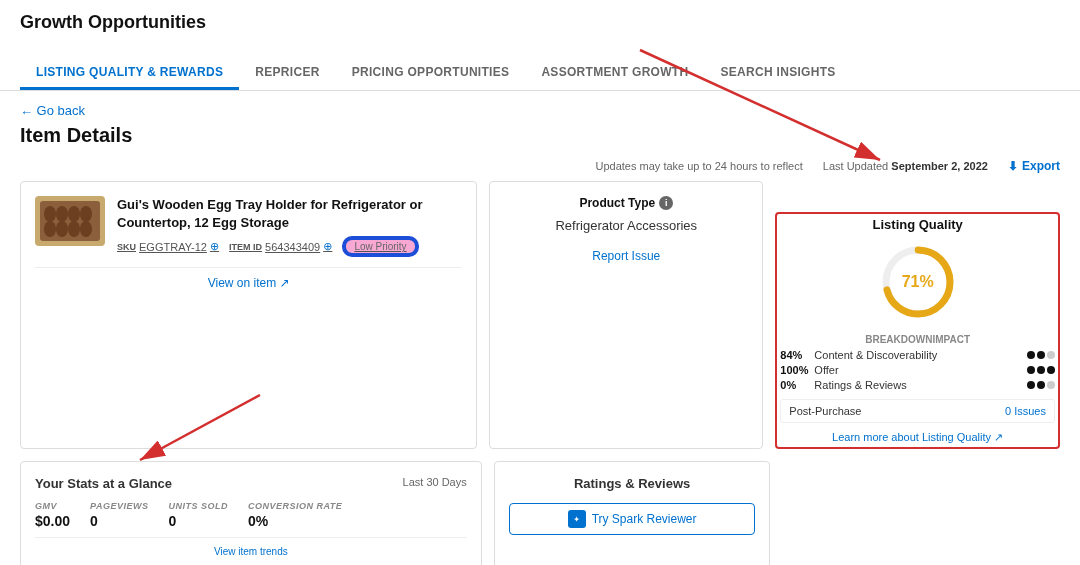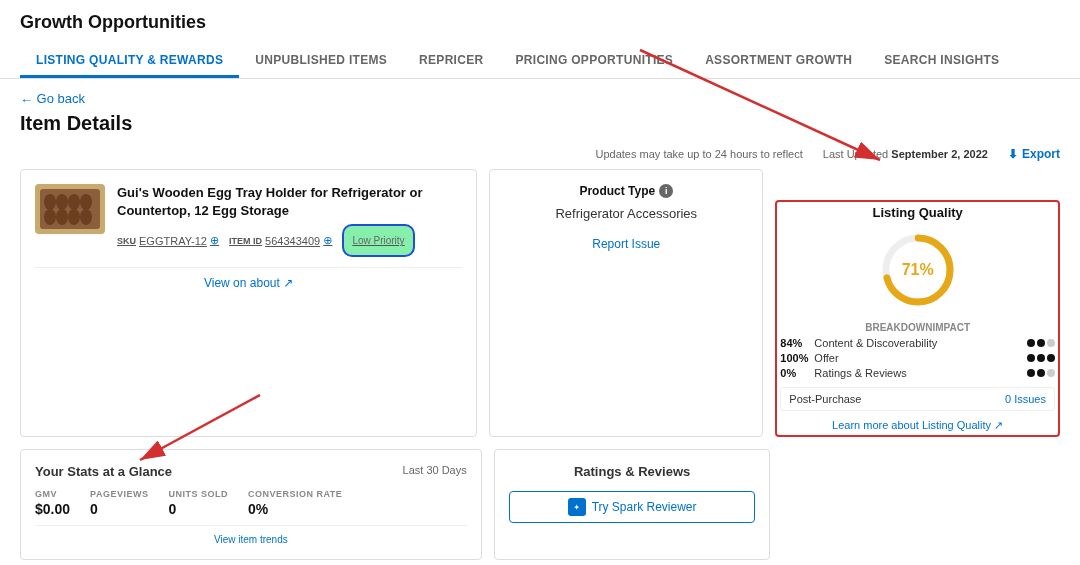--- a/index.html
+++ b/index.html
@@ -1,41 +1,41 @@
 <!DOCTYPE html>
 <html><head>
   <meta charset="utf-8">
   <style>
     * { box-sizing: border-box; margin: 0; padding: 0; }
     body { font-family: Arial, sans-serif; background: #fff; color: #333; font-size: 13px; width: 1080px; min-height: 565px; overflow: hidden; }
 
     
     .app-header { padding: 12px 20px 0; border-bottom: 1px solid #ddd; }
-    .app-title { font-size: 18px; font-weight: bold; color: #111; margin-bottom: 12px; }
+    .app-title { font-size: 18px; font-weight: bold; color: #111; margin-bottom: 24px; }
     .nav-tabs { display: flex; gap: 0; }
     .nav-tab { padding: 8px 16px; font-size: 12px; font-weight: 600; color: #666; cursor: pointer; border-bottom: 3px solid transparent; text-transform: uppercase; letter-spacing: 0.3px; }
     .nav-tab.active { color: #0071ce; border-bottom: 3px solid #0071ce; }
 
     
     .content { padding: 12px 20px; }
     .go-back { color: #0071ce; font-size: 13px; cursor: pointer; margin-bottom: 6px; display: flex; align-items: center; gap: 4px; }
     .page-title { font-size: 20px; font-weight: bold; color: #111; margin-bottom: 12px; }
 
     
     .top-row { display: flex; gap: 12px; margin-bottom: 12px; }
 
     .item-card { background: #fff; border: 1px solid #ddd; border-radius: 4px; padding: 14px; flex: 1.4; }
     .item-card-inner { display: flex; gap: 12px; align-items: flex-start; }
     .item-image { width: 70px; height: 50px; background: #c8a96e; border-radius: 4px; flex-shrink: 0; display: flex; align-items: center; justify-content: center; overflow: hidden; }
     .item-image svg { width: 60px; height: 40px; }
     .item-info { flex: 1; }
     .item-name { font-size: 13px; font-weight: 600; color: #111; line-height: 1.4; margin-bottom: 4px; }
     .item-meta { font-size: 11px; color: #555; display: flex; gap: 10px; align-items: center; flex-wrap: wrap; text-decoration: underline; }
     .item-meta span { display: flex; align-items: center; gap: 3px; }
-    .priority-badge { background: #86efac; border: 2px solid #1d4ed8; border-radius: 10px; padding: 9px 8px; font-size: 10px; color: #666; }
+    .priority-badge { background: #f9a8d4; border: 4px solid #1d4ed8; border-radius: 10px; padding: 1px 8px; font-size: 10px; color: #666; }
     .view-on-site { color: #0071ce; font-size: 12px; cursor: pointer; margin-top: 10px; display: block; text-align: center; padding: 8px 0 0; border-top: 1px solid #eee; }
 
     .product-type-card { background: #fff; border: 1px solid #ddd; border-radius: 4px; padding: 14px; flex: 0.8; text-align: center; }
     .card-title { font-size: 12px; font-weight: 600; color: #111; margin-bottom: 8px; display: flex; align-items: center; justify-content: center; gap: 4px; text-align: right; }
     .info-icon { width: 14px; height: 14px; border-radius: 50%; background: #666; color: #fff; font-size: 9px; display: inline-flex; align-items: center; justify-content: center; cursor: pointer; }
     .product-type-value { font-size: 13px; color: #333; margin-bottom: 16px; }
     .report-issue { color: #0071ce; font-size: 12px; cursor: pointer; }
 
     
     .listing-quality-card { background: #fff; border: 2.5px solid #d32f2f; border-radius: 4px; padding: 3px; flex: 0.9; position: relative; margin-top: 31px; }
@@ -68,21 +68,21 @@
 
     
     .middle-row { display: flex; gap: 12px; margin-bottom: 12px; }
 
     .stats-card { background: #fff; border: 1px solid #ddd; border-radius: 4px; padding: 14px; flex: 1.4; }
     .stats-header { display: flex; justify-content: space-between; margin-bottom: 10px; }
     .stats-title { font-size: 13px; font-weight: 600; }
     .stats-period { font-size: 11px; color: #666; }
     .stats-grid { display: flex; gap: 20px; margin-bottom: 8px; }
     .stat-item { }
-    .stat-label { font-size: 9px; font-weight: 700; color: #888; text-transform: uppercase; letter-spacing: 0.5px; margin-bottom: 2px; }
+    .stat-label { font-size: 9px; font-weight: 700; color: #888; text-transform: uppercase; letter-spacing: 0.5px; margin-bottom: 2px; font-style: italic; }
     .stat-value { font-size: 14px; font-weight: 600; color: #111; }
     .view-trends { color: #0071ce; font-size: 10px; cursor: pointer; text-align: center; padding-top: 8px; border-top: 1px solid #eee; }
 
     .ratings-card { background: #fff; border: 1px solid #ddd; border-radius: 4px; padding: 14px; flex: 0.8; text-align: center; }
     .ratings-title { font-size: 13px; font-weight: 600; margin-bottom: 12px; }
     .no-reviews { font-size: 12px; color: #555; margin-bottom: 12px; }
     .spark-reviewer { display: flex; align-items: center; justify-content: center; gap: 6px; color: #0071ce; font-size: 12px; cursor: pointer; border: 1px solid #0071ce; border-radius: 4px; padding: 6px 10px; }
     .spark-icon { width: 18px; height: 18px; background: #0071ce; border-radius: 3px; display: flex; align-items: center; justify-content: center; color: #fff; font-size: 8px; }
 
     
@@ -106,21 +106,20 @@
 
     <line x1="640" y1="50" x2="880" y2="160" stroke="#d32f2f" stroke-width="2.5" marker-end="url(#arrowhead)"></line>
 
     <line x1="260" y1="395" x2="140" y2="460" stroke="#d32f2f" stroke-width="2.5" marker-end="url(#arrowhead)"></line>
   </svg>
 
   <div class="app-header">
     <div class="app-title">Growth Opportunities</div>
     <div class="nav-tabs">
       <div class="nav-tab active">Listing Quality &amp; Rewards</div>
-      <div class="nav-tab">Unpublished Items</div>
       <div class="nav-tab">Repricer</div>
       <div class="nav-tab">Pricing Opportunities</div>
       <div class="nav-tab">Assortment Growth</div>
       <div class="nav-tab">Search Insights</div>
     </div>
   </div>
 
   <div class="content">
 
     <div class="go-back">← Go back</div>
@@ -171,21 +170,21 @@
               </span>
               <span>
                 <span style="font-weight:700;font-size:9px;text-transform:uppercase;">ITEM ID</span>
                 <span>564343409</span>
                 <span style="cursor:pointer;color:#0071ce;">⊕</span>
               </span>
               <span class="priority-badge">Low Priority</span>
             </div>
           </div>
         </div>
-        <div class="view-on-site">View on about ↗</div>
+        <div class="view-on-site">View on item ↗</div>
       </div>
 
       <div class="product-type-card">
         <div class="card-title">
           <span>Product Type</span>
           <span class="info-icon">i</span>
         </div>
         <div class="product-type-value">Refrigerator Accessories</div>
         <div class="report-issue">Report Issue</div>
       </div>

